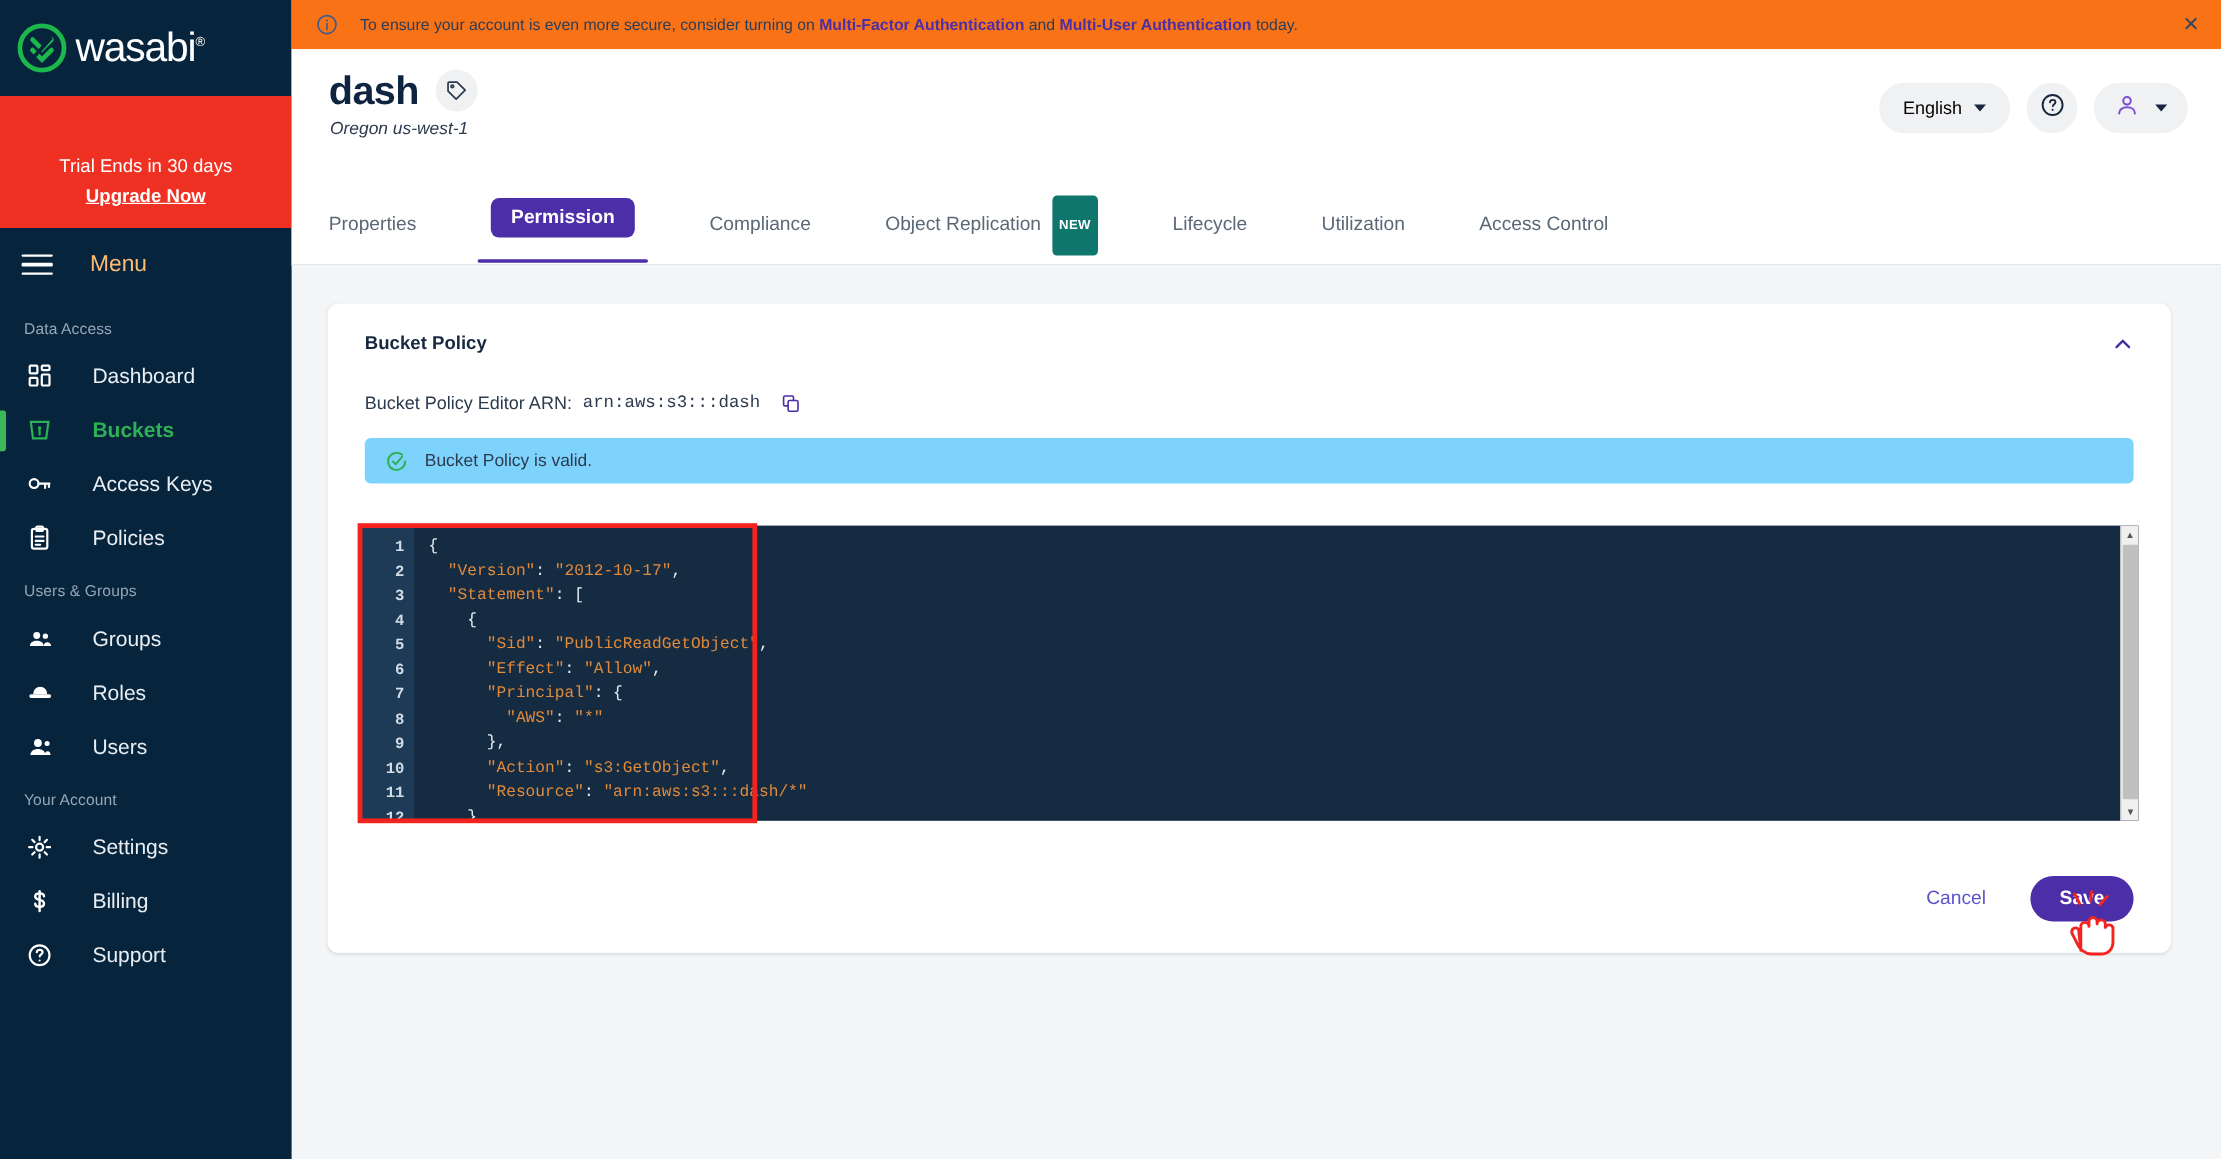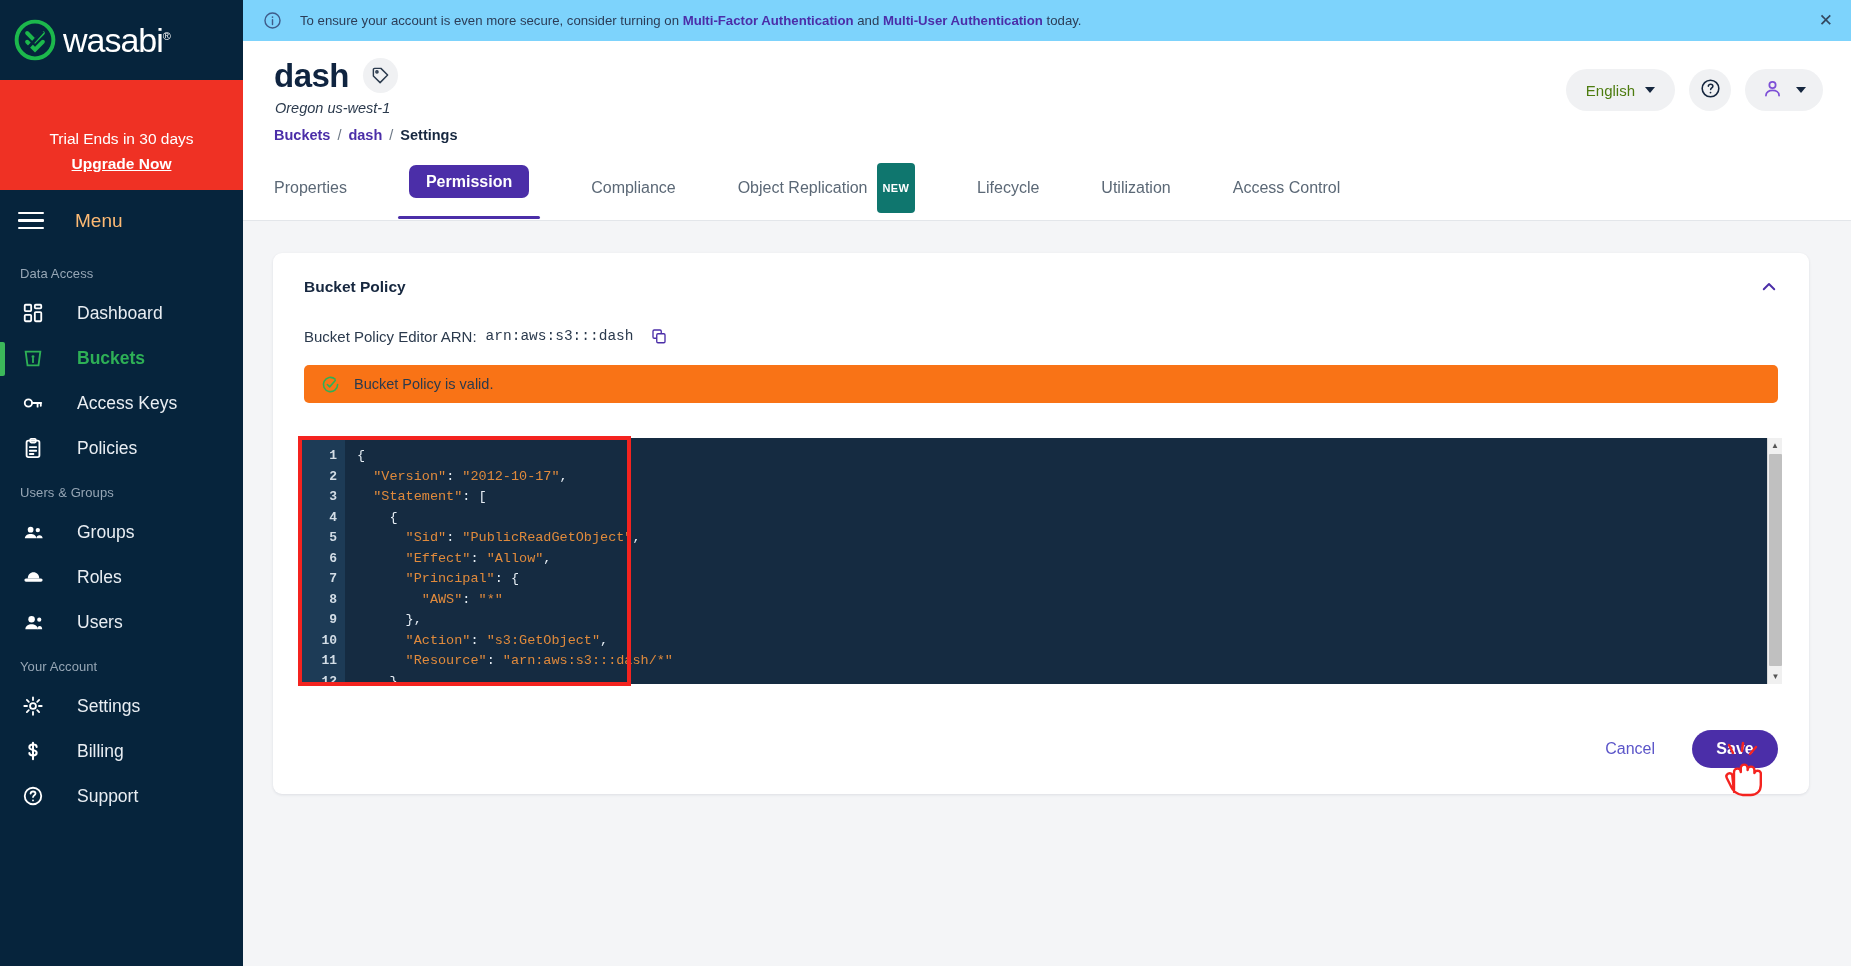--- a/index.html
+++ b/index.html
@@ -59,21 +59,21 @@
   .nav-item.active .lbl { color: #2eb056; font-weight: 700; }
   .nav-item.active .ico { color: #2eb056; }
   .nav-item.active::before {
     content: ""; position: absolute; left: 0; top: 6px;
     width: 5px; height: 34px; background: #3cb85a; border-radius: 0 2px 2px 0;
   }
 
   
   #alert-banner {
     position: absolute; left: 243px; top: 0; width: 1608px; height: 41px;
-    background: #7dd3fc; display: flex; align-items: center; padding: 0 18px 0 20px;
+    background: #f97316; display: flex; align-items: center; padding: 0 18px 0 20px;
   }
   #alert-icon { color: #3f5c8a; flex: 0 0 20px; display: flex; align-items: center; }
   #alert-text {
     font-size: 13.2px; color: #2c3d57; margin-left: 17px; white-space: nowrap;
   }
   #alert-text b { font-weight: 700; color: #4b2ea8; }
   #alert-close {
     margin-left: auto; color: #33475f; cursor: pointer;
     display: flex; align-items: center; font-size: 17px;
   }
@@ -101,21 +101,21 @@
   #breadcrumb .sep { color: #6b7684; margin: 0 7px; }
   #breadcrumb .cur { color: #16273f; font-weight: 700; }
 
   #header-right {
     position: absolute; right: 28px; top: 28px; display: flex; align-items: center; gap: 14px;
   }
   #lang-pill {
     height: 42px; border-radius: 21px; background: #f0f1f3; padding: 0 20px;
     display: flex; align-items: center; gap: 10px; cursor: pointer;
   }
-  #lang-label { font-size: 15px; color: #4d7c0f; }
+  #lang-label { font-size: 15px; color: #000000; }
   .caret { width: 0; height: 0; border-left: 5.5px solid transparent;
            border-right: 5.5px solid transparent; border-top: 6.5px solid #16273f; }
   #help-btn {
     width: 42px; height: 42px; border-radius: 50%; background: #f0f1f3;
     display: flex; align-items: center; justify-content: center; cursor: pointer; color: #16273f;
   }
   #user-pill {
     height: 42px; border-radius: 21px; background: #f0f1f3; padding: 0 17px;
     display: flex; align-items: center; gap: 13px; cursor: pointer;
   }
@@ -158,21 +158,21 @@
 
   #arn-row { display: flex; align-items: center; padding: 31px 0 0 31px; }
   #arn-label { font-size: 15px; color: #2b3a4d; }
   #arn-value {
     font-family: "Liberation Mono", monospace; font-size: 14.5px;
     color: #2b3a4d; margin-left: 9px;
   }
   #copy-btn { margin-left: 16px; cursor: pointer; color: #4b2ea8; display: flex; }
 
   #valid-banner {
-    margin: 20px 31px 0 31px; height: 38px; background: #f97316; border-radius: 5px;
+    margin: 20px 31px 0 31px; height: 38px; background: #7dd3fc; border-radius: 5px;
     display: flex; align-items: center; padding-left: 17px;
   }
   #valid-icon { color: #2eb056; display: flex; align-items: center; }
   #valid-text { font-size: 14.5px; color: #2b3a4d; margin-left: 14px; }
 
   
   #editor-wrap {
     position: absolute; left: 27px; top: 185px;
     width: 1482px; height: 246px; background: #152b41; display: flex; overflow: hidden;
   }
@@ -386,23 +386,20 @@
   <div id="title-row">
     <span id="bucket-title">dash</span>
     <span id="tag-btn">
       <svg width="19" height="19" viewBox="0 0 24 24" fill="none" stroke="currentColor" stroke-width="1.8">
         <path d="M3 12.5V4.5a1.5 1.5 0 0 1 1.5-1.5h8l8.5 8.5-9.5 9.5z" stroke-linejoin="round"></path>
         <circle cx="7.5" cy="7.5" r="1.4"></circle>
       </svg>
     </span>
   </div>
   <div id="region-text">Oregon us-west-1</div>
-  <div id="breadcrumb">
-    <a>Buckets</a><span class="sep">/</span><a>dash</a><span class="sep">/</span><span class="cur">Settings</span>
-  </div>
 
   <div id="header-right">
     <div id="lang-pill">
       <span id="lang-label">English</span>
       <span class="caret"></span>
     </div>
     <div id="help-btn">
       <span>
         <svg width="21" height="21" viewBox="0 0 24 24" fill="none" stroke="currentColor" stroke-width="1.8">
           <circle cx="12" cy="12" r="9.5"></circle>

